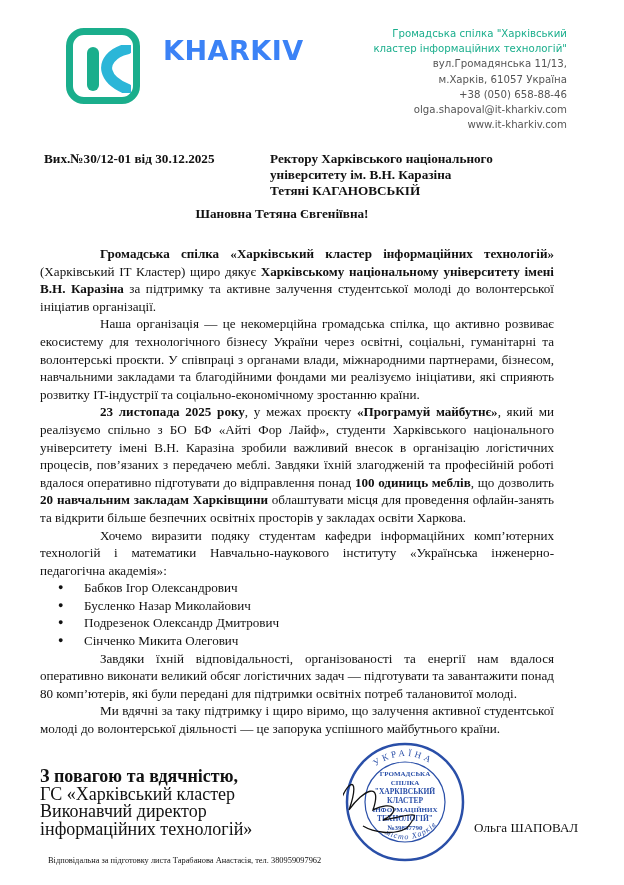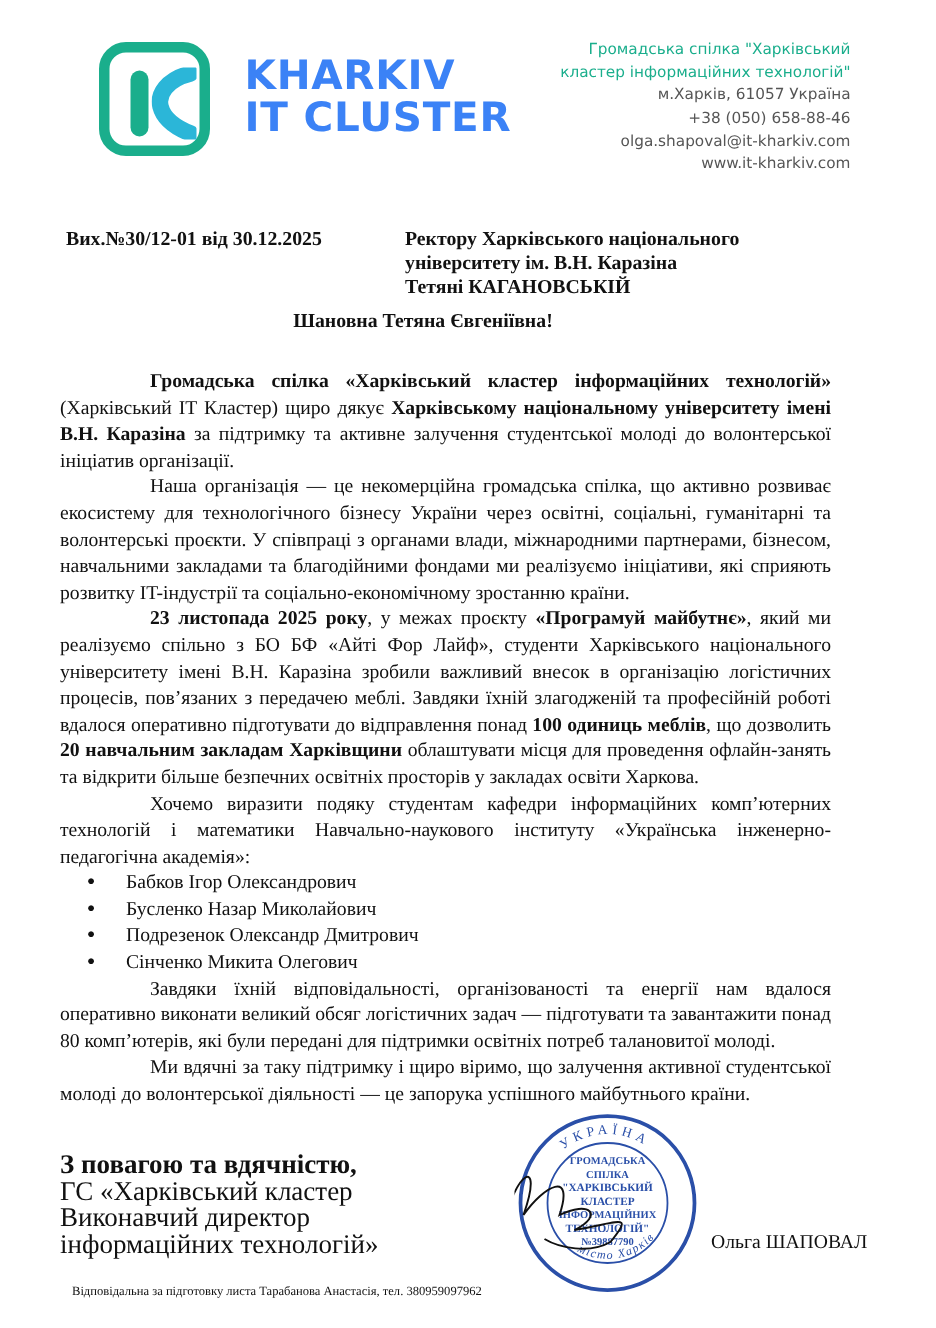--- a/index.html
+++ b/index.html
@@ -44,26 +44,26 @@
 <body>
 
 <div class="abs logo-box">
   <div class="abs logo-bar"></div>
   <svg class="abs logo-k" viewBox="0 0 30 48">
     <path d="M26 4 C10 8, 4 18, 6 26 C8 34, 16 40, 26 44" fill="none" stroke="#2bb6d8" stroke-width="11" stroke-linecap="round"></path>
   </svg>
 </div>
 <div class="abs logo-text">
   <div>KHARKIV</div>
-  <div>IT CLUSTER</div>
 </div>
 
 <div class="abs org">
   <div class="green">Громадська спілка "Харківський</div>
   <div class="green">кластер інформаційних технологій"</div>
+  <div>вул.Громадянська 11/13,</div>
   <div>м.Харків, 61057 Україна</div>
   <div>+38 (050) 658-88-46</div>
   <div>olga.shapoval@it-kharkiv.com</div>
   <div>www.it-kharkiv.com</div>
 </div>
 
 <div class="abs outno">Вих.№30/12-01 від 30.12.2025</div>
 <div class="abs addressee">
   <div>Ректору Харківського національного</div>
   <div>університету ім. В.Н. Каразіна</div>

